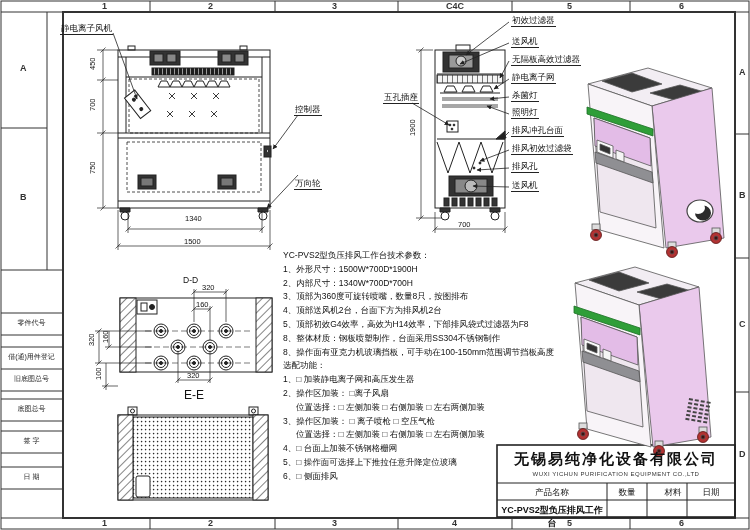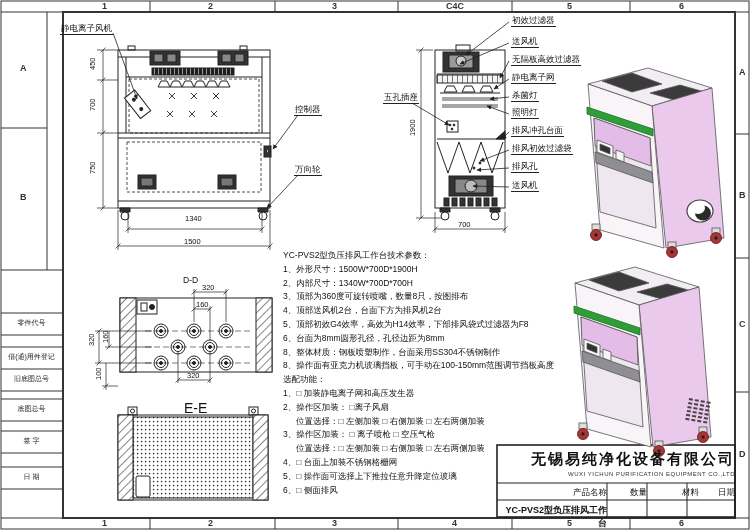--- a/index.html
+++ b/index.html
@@ -8,21 +8,21 @@
   #linework{position:absolute;left:0;top:0;pointer-events:none}
   .t{position:absolute;white-space:nowrap;line-height:1}
   .zone{font-size:9px;color:#333;font-weight:600}
   .dim{font-size:7.5px;color:#111}
   .vd{transform:rotate(-90deg);transform-origin:center center;display:inline-block}
   .ul{font-size:8.5px;border-bottom:1px solid #222;padding:0 1px 1px;color:#111}
   .ml{font-size:7px;width:63px;text-align:center;color:#222}
   #specs{position:absolute;left:283px;top:250px;width:250px}
   .sl{font-size:8.5px;font-weight:400;height:13.8px;white-space:nowrap;letter-spacing:0}
   .ind{padding-left:13px}
-  .tbc{position:absolute;text-align:right}
+  .tbc{position:absolute;text-align:center}
   .company{font-size:15px;font-weight:700;letter-spacing:2px}
   .companyen{font-size:6px;letter-spacing:.5px;color:#333}
   .tbh{font-size:8.5px}
   .tbp{font-size:9px;font-weight:700}
 </style>
 </head>
 <body>
 
 <div id="sheet">
 
@@ -416,21 +416,21 @@
 
 <span class="t ml" style="left:0;top:319px">零件代号</span>
 <span class="t ml" style="left:0;top:353px">借(通)用件登记</span>
 <span class="t ml" style="left:0;top:375px">旧底图总号</span>
 <span class="t ml" style="left:0;top:405px">底图总号</span>
 <span class="t ml" style="left:0;top:437px">签  字</span>
 <span class="t ml" style="left:0;top:473px">日  期</span>
 
 <span class="t ul" style="left:60px;top:24px">静电离子风机</span>
 <span class="t ul" style="left:294px;top:105px">控制器</span>
-<span class="t ul" style="left:294px;top:165px">万向轮</span>
+<span class="t ul" style="left:294px;top:179px">万向轮</span>
 <span class="t dim vd" style="left:86px;top:60px">450</span>
 <span class="t dim vd" style="left:86px;top:101px">700</span>
 <span class="t dim vd" style="left:86px;top:164px">750</span>
 <span class="t dim" style="left:185px;top:215px">1340</span>
 <span class="t dim" style="left:184px;top:238px">1500</span>
 
 <span class="t ul" style="left:383px;top:93px">五孔插座</span>
 <span class="t ul" style="left:511px;top:16px">初效过滤器</span>
 <span class="t ul" style="left:511px;top:37px">送风机</span>
 <span class="t ul" style="left:511px;top:55px">无隔板高效过滤器</span>
@@ -444,30 +444,29 @@
 <span class="t dim vd" style="left:404px;top:124px">1900</span>
 <span class="t dim" style="left:458px;top:221px">700</span>
 
 <span class="t dim" style="left:183px;top:276px;font-size:8.5px">D-D</span>
 <span class="t dim" style="left:202px;top:284px">320</span>
 <span class="t dim" style="left:196px;top:301px">160</span>
 <span class="t dim vd" style="left:85px;top:336px">320</span>
 <span class="t dim vd" style="left:99px;top:333px">160</span>
 <span class="t dim" style="left:187px;top:372px">320</span>
 <span class="t dim vd" style="left:92px;top:370px">100</span>
-<span class="t dim" style="left:184px;top:401px;font-size:14px">E-E</span>
+<span class="t dim" style="left:184px;top:389px;font-size:12px">E-E</span>
 
 <div id="specs">
   <div class="sl">YC-PVS2型负压排风工作台技术参数：</div>
   <div class="sl">1、外形尺寸：1500W*700D*1900H</div>
   <div class="sl">2、内部尺寸：1340W*700D*700H</div>
   <div class="sl">3、顶部为360度可旋转喷嘴，数量8只，按图排布</div>
   <div class="sl">4、顶部送风机2台，台面下方为排风机2台</div>
   <div class="sl">5、顶部初效G4效率，高效为H14效率，下部排风袋式过滤器为F8</div>
-  <div class="sl">6、台面为8mm圆形孔径，孔径边距为8mm</div>
   <div class="sl">8、整体材质：钢板喷塑制作，台面采用SS304不锈钢制作</div>
   <div class="sl">8、操作面有亚克力机玻璃挡板，可手动在100-150mm范围调节挡板高度</div>
   <div class="sl">选配功能：</div>
   <div class="sl">1、□ 加装静电离子网和高压发生器</div>
   <div class="sl">2、操作区加装：  □离子风扇</div>
   <div class="sl ind">位置选择：□ 左侧加装   □ 右侧加装   □ 左右两侧加装</div>
   <div class="sl">3、操作区加装：  □ 离子喷枪   □ 空压气枪</div>
   <div class="sl ind">位置选择：□ 左侧加装   □ 右侧加装   □ 左右两侧加装</div>
   <div class="sl">4、□ 台面上加装不锈钢格栅网</div>
   <div class="sl">5、□ 操作面可选择上下推拉任意升降定位玻璃</div>

